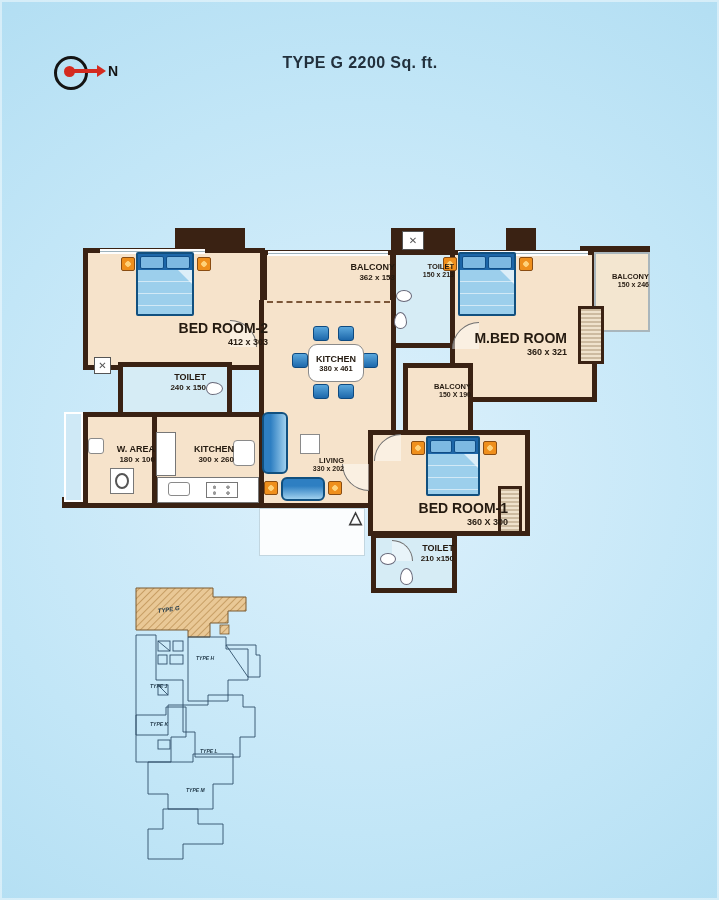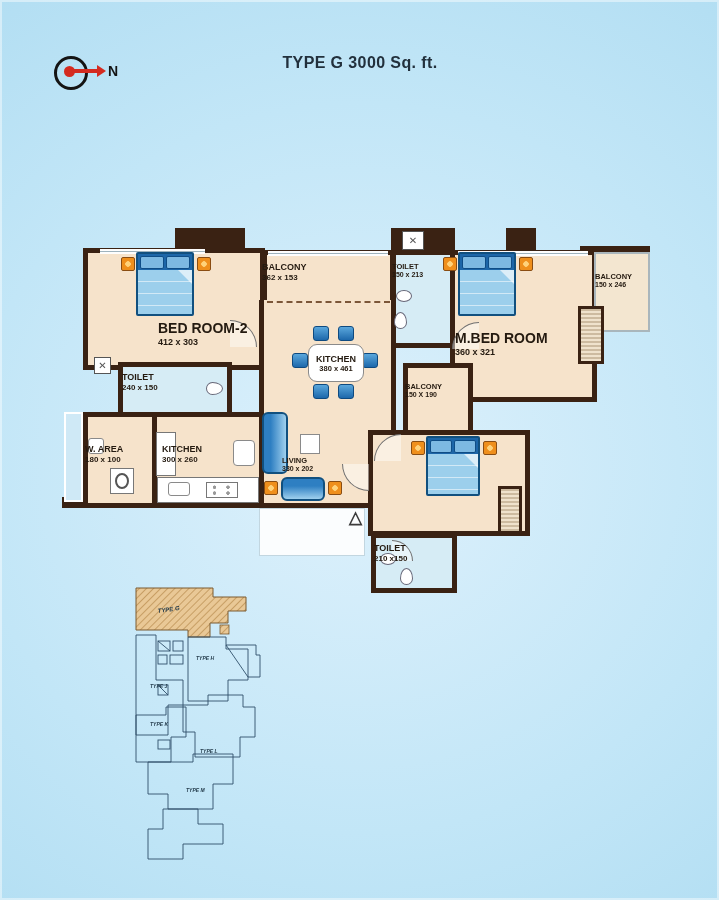--- a/index.html
+++ b/index.html
@@ -21,21 +21,21 @@
   
   .room{position:absolute;box-sizing:border-box;background:#f6e3cb;border:5px solid #3a2213;}
   .wet{background:#d6ecf5;}
   .lightwall{border:2px solid #a9b6bc;background:#f3e6d0;}
   .noTop{border-top:none;}
   .noBottom{border-bottom:none;}
   .wallbar{position:absolute;background:#3a2213;}
   .winband{position:absolute;height:5px;background:linear-gradient(180deg,#fdfdfd 0 38%,#9fb3bd 38% 58%,#fdfdfd 58% 100%);}
   .winstrip{position:absolute;background:#cfe9f6;border:2px solid #ffffff;box-sizing:border-box;}
   .dashopen{position:absolute;border-top:2px dashed #7b5638;height:0;}
-  .rlabel{position:absolute;text-align:left;color:#241a10;line-height:1.2;font-weight:bold;}
+  .rlabel{position:absolute;text-align:right;color:#241a10;line-height:1.2;font-weight:bold;}
   .rlabel .nm{display:block;font-size:14px;}
   .rlabel .dm{display:block;font-size:9px;}
   .sm .nm{font-size:9px;} .sm .dm{font-size:8px;}
   .xs .nm{font-size:7.5px;} .xs .dm{font-size:7px;}
   
   .bed{position:absolute;box-sizing:border-box;background:#9ccfec;border:2px solid #11507f;border-radius:2px;}
   .bed .prow{display:flex;gap:2px;height:13px;background:#1d66a8;padding:2px 2px 1px 2px;}
   .bed .pil{flex:1;background:#7db9e2;border:1px solid #0f4d86;border-radius:2px;}
   .bed .mat{position:absolute;left:0;right:0;top:16px;bottom:0;
     background:repeating-linear-gradient(180deg,rgba(255,255,255,0) 0 11px,rgba(255,255,255,.55) 11px 12px);}
@@ -71,21 +71,21 @@
     border-radius:100% 0 0 0;background:rgba(255,255,255,.45);}
   .tri{position:absolute;font-size:17px;color:#3c3c3c;font-weight:bold;line-height:1;}
   .lobby{position:absolute;background:#fbfdfe;border:1px solid #c2d6e0;box-sizing:border-box;}
   .keyplan{position:absolute;left:128px;top:585px;}
 </style>
 </head>
 <body>
 
 <div class="canvas">
 
-  <div class="title">TYPE G 3000 Sq. ft.</div>
+  <div class="title">TYPE G 2200 Sq. ft.</div>
   <div class="ring"></div>
   <div class="cdot"></div>
   <div class="cshaft"></div>
   <div class="chead"></div>
   <div class="nlabel">N</div>
 
   <div class="wallbar" style="left:175px;top:228px;width:70px;height:26px"></div>
   <div class="wallbar" style="left:391px;top:228px;width:64px;height:26px"></div>
   <div class="wallbar" style="left:506px;top:228px;width:30px;height:26px"></div>
   <div class="wallbar" style="left:580px;top:246px;width:70px;height:9px"></div>
@@ -219,20 +219,24 @@
     <span class="dm">180 x 100</span>
   </div>
   <div class="rlabel sm" style="left:162px;top:444px;width:72px">
     <span class="nm">KITCHEN</span>
     <span class="dm">300 x 260</span>
   </div>
   <div class="rlabel xs" style="left:282px;top:456px;width:62px">
     <span class="nm">LIVING</span>
     <span class="dm">330 x 202</span>
   </div>
+  <div class="rlabel" style="left:398px;top:500px;width:110px">
+    <span class="nm">BED ROOM-1</span>
+    <span class="dm">360 X 300</span>
+  </div>
   <div class="rlabel sm" style="left:374px;top:543px;width:80px">
     <span class="nm">TOILET</span>
     <span class="dm">210 x150</span>
   </div>
 
   <svg class="keyplan" width="135" height="285" viewBox="0 0 135 285">
     <defs>
       <pattern id="hatchp" width="5" height="5" patternTransform="rotate(45)" patternUnits="userSpaceOnUse">
         <rect width="5" height="5" fill="#e9c896"></rect>
         <line x1="0" y1="0" x2="0" y2="5" stroke="#b98c4e" stroke-width="1.4"></line>

